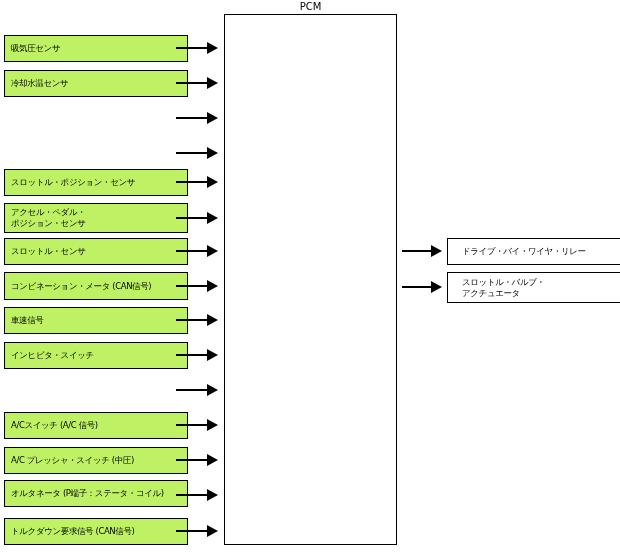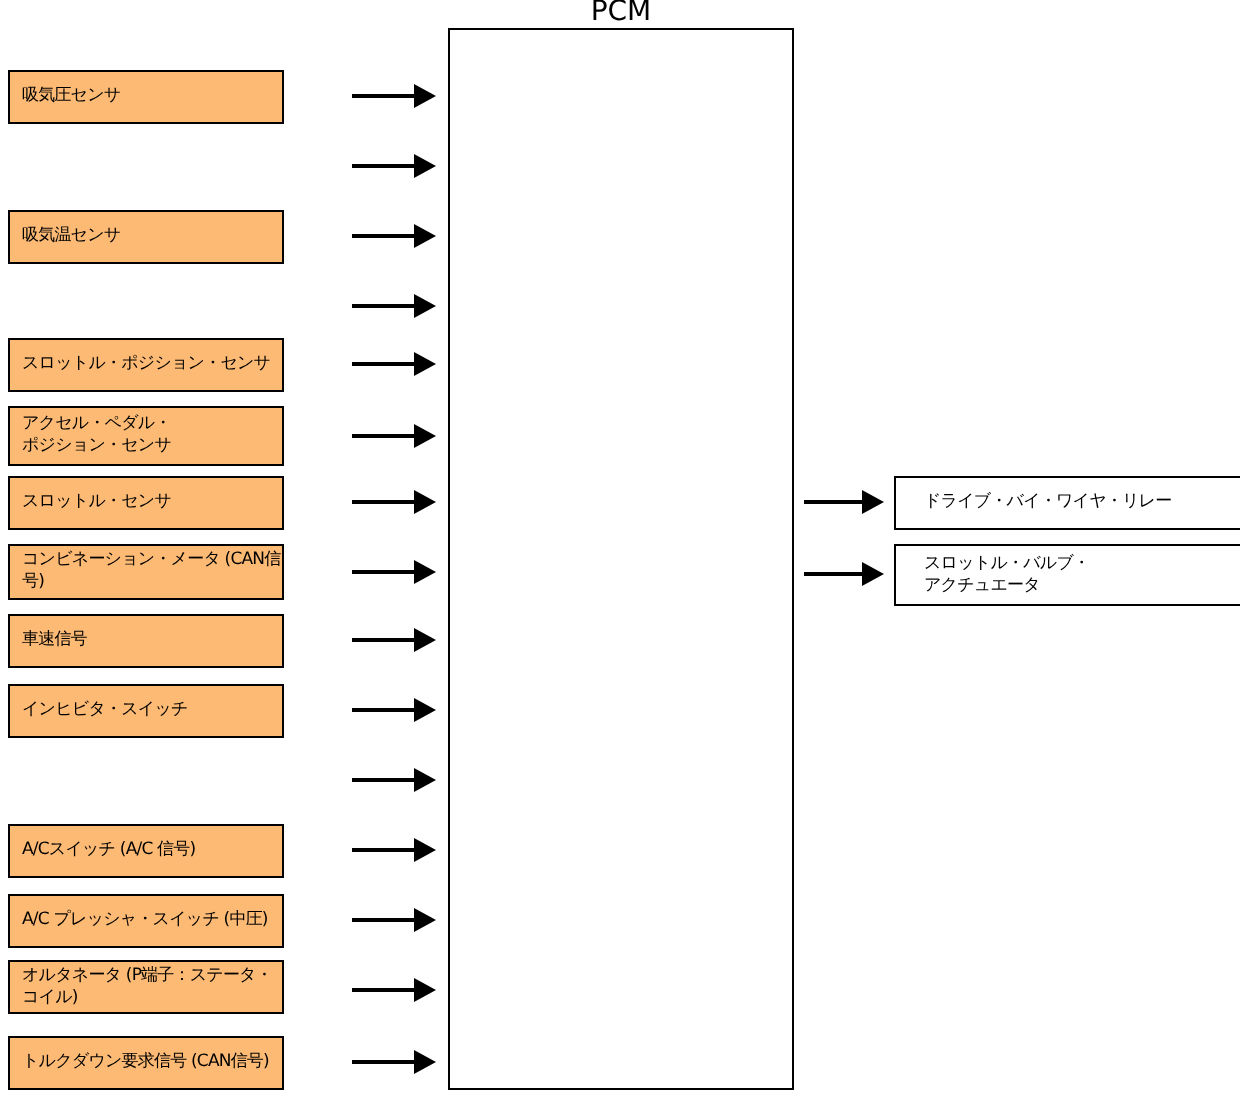--- a/index.html
+++ b/index.html
@@ -11,40 +11,40 @@
     font-family: "DejaVu Sans", sans-serif;
     color: #000;
     overflow: hidden;
   }
   .pcm-label {
     position: absolute;
     left: 224px;
     top: 1px;
     width: 173px;
     text-align: center;
-    font-size: 14px;
+    font-size: 10px;
     line-height: 11px;
   }
   .pcm-box {
     position: absolute;
     left: 224px;
     top: 14px;
     width: 173px;
     height: 531px;
     border: 1px solid #000;
     box-sizing: border-box;
     background: #fff;
   }
   .ibox {
     position: absolute;
     left: 4px;
-    width: 138px;
+    width: 184px;
     box-sizing: border-box;
     border: 1px solid #000;
-    background: #fdba74;
+    background: #bef264;
     display: flex;
     align-items: center;
     padding-left: 6px;
     font-size: 8.5px;
     letter-spacing: -0.4px;
     line-height: 11px;
     white-space: pre-line;
   }
   .obox {
     position: absolute;
@@ -88,21 +88,21 @@
 </style>
 </head>
 <body>
 
 <div class="stage">
 
   <div class="pcm-label">PCM</div>
   <div class="pcm-box"></div>
 
   <div class="ibox" style="top:35px;height:27px">吸気圧センサ</div>
-  <div class="ibox" style="top:105px;height:27px">吸気温センサ</div>
+  <div class="ibox" style="top:70px;height:27px">冷却水温センサ</div>
   <div class="ibox" style="top:169px;height:27px">スロットル・ポジション・センサ</div>
   <div class="ibox" style="top:203px;height:30px">アクセル・ペダル・
 ポジション・センサ</div>
   <div class="ibox" style="top:238px;height:27px">スロットル・センサ</div>
   <div class="ibox" style="top:272px;height:28px">コンビネーション・メータ (CAN信号)</div>
   <div class="ibox" style="top:307px;height:27px">車速信号</div>
   <div class="ibox" style="top:342px;height:27px">インヒビタ・スイッチ</div>
   <div class="ibox" style="top:412px;height:27px">A/Cスイッチ (A/C 信号)</div>
   <div class="ibox" style="top:447px;height:27px">A/C プレッシャ・スイッチ (中圧)</div>
   <div class="ibox" style="top:480px;height:27px">オルタネータ (P端子：ステータ・コイル)</div>

